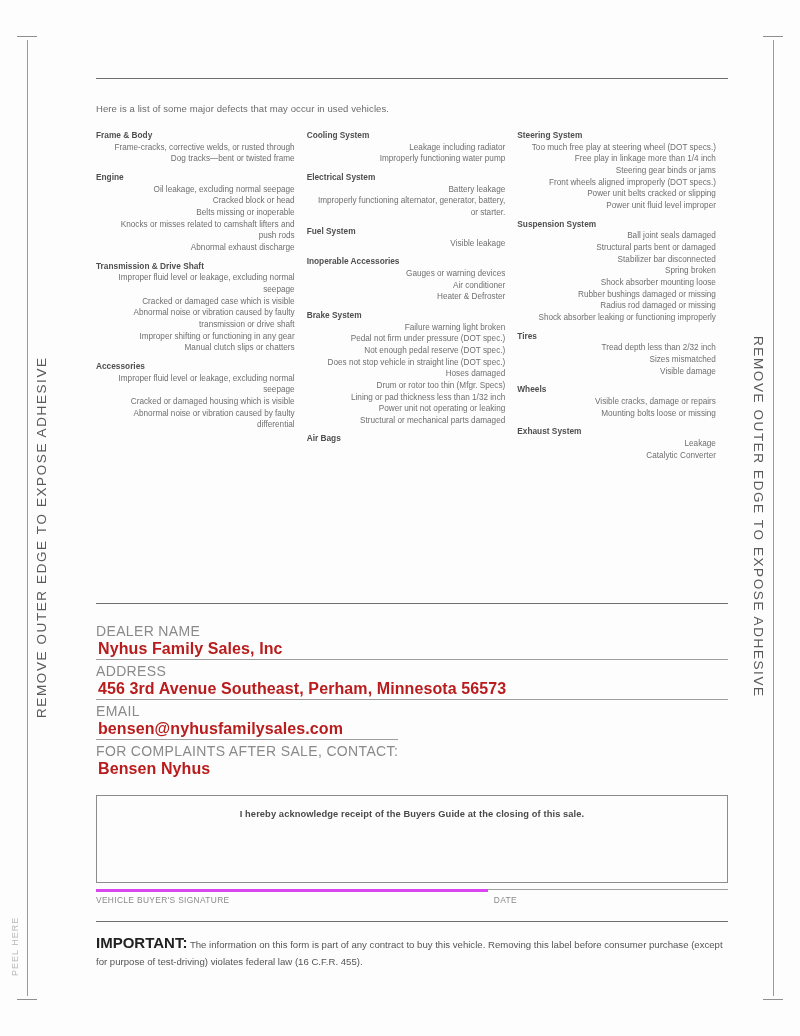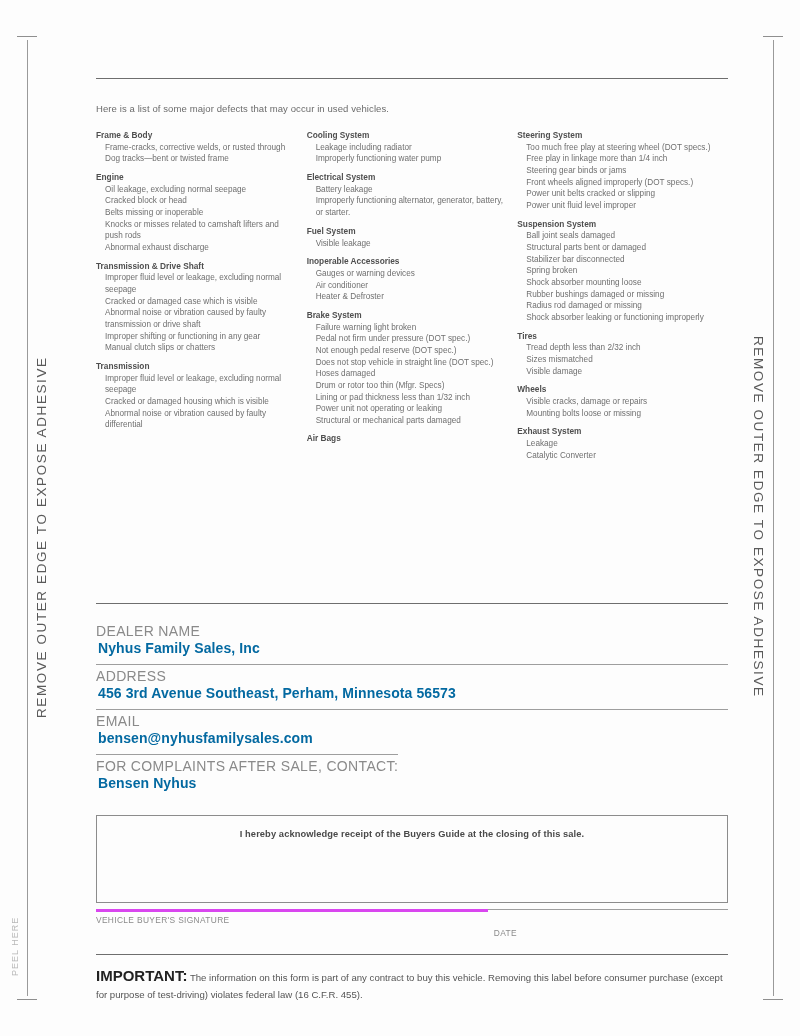--- a/index.html
+++ b/index.html
@@ -130,38 +130,39 @@
   }
   .grp-title:first-child { margin-top: 0; }
   .grp-items {
     margin: 0;
     padding: 0 0 0 9px;
     list-style: none;
   }
   .grp-items li {
     margin: 0;
     padding: 0;
+    text-align: right;
   }
 
   
   .dealer {
     margin-top: 6px;
     font-size: 8.4px;
   }
   .field-label {
     font-size: 14px;
     color: #8a8a8a;
     letter-spacing: .35px;
     padding-top: 3px;
   }
   .field-value {
-    font-size: 14px;
-    color: #0369a1;
+    font-size: 16px;
+    color: #b91c1c;
     font-weight: bold;
-    padding: 1px 0 8px 2px;
+    padding: 1px 0 1px 2px;
     letter-spacing: .1px;
   }
   .ruled {
     border-bottom: 1px solid #9e9e9e;
   }
   .two-col {
     display: flex;
   }
   .two-col > div:first-child { width: 50%; padding-right: 14px; box-sizing: border-box;}
   .two-col > div:last-child  { width: 50%; }
@@ -183,21 +184,21 @@
   }
 
   .sig-row {
     display: flex;
     margin-top: 6px;
     font-size: 8.4px;
     color: #8a8a8a;
     letter-spacing: .35px;
   }
   .sig-left  { width: 62%; border-top: 3px solid #d946ef; padding-top: 3px; padding-right: 16px; box-sizing: border-box;}
-  .sig-right { width: 38%; border-top: 1px solid #9e9e9e; padding-top: 18px; padding-left: 6px; box-sizing: border-box;}
+  .sig-right { width: 38%; border-top: 1px solid #9e9e9e; padding-top: 5px; padding-left: 6px; box-sizing: border-box;}
 
   
   .important {
     font-size: 9.6px;
     color: #555;
     line-height: 1.5;
     margin-top: 6px;
   }
   .important b {
     color: #222;
@@ -248,21 +249,21 @@
           <li>Abnormal exhaust discharge</li>
         </ul>
         <div class="grp-title">Transmission &amp; Drive Shaft</div>
         <ul class="grp-items">
           <li>Improper fluid level or leakage, excluding normal seepage</li>
           <li>Cracked or damaged case which is visible</li>
           <li>Abnormal noise or vibration caused by faulty transmission or drive shaft</li>
           <li>Improper shifting or functioning in any gear</li>
           <li>Manual clutch slips or chatters</li>
         </ul>
-        <div class="grp-title">Transmission</div>
+        <div class="grp-title">Accessories</div>
         <ul class="grp-items">
           <li>Improper fluid level or leakage, excluding normal seepage</li>
           <li>Cracked or damaged housing which is visible</li>
           <li>Abnormal noise or vibration caused by faulty differential</li>
         </ul>
       </div>
 
       <div class="defect-col">
         <div class="grp-title">Cooling System</div>
         <ul class="grp-items">

